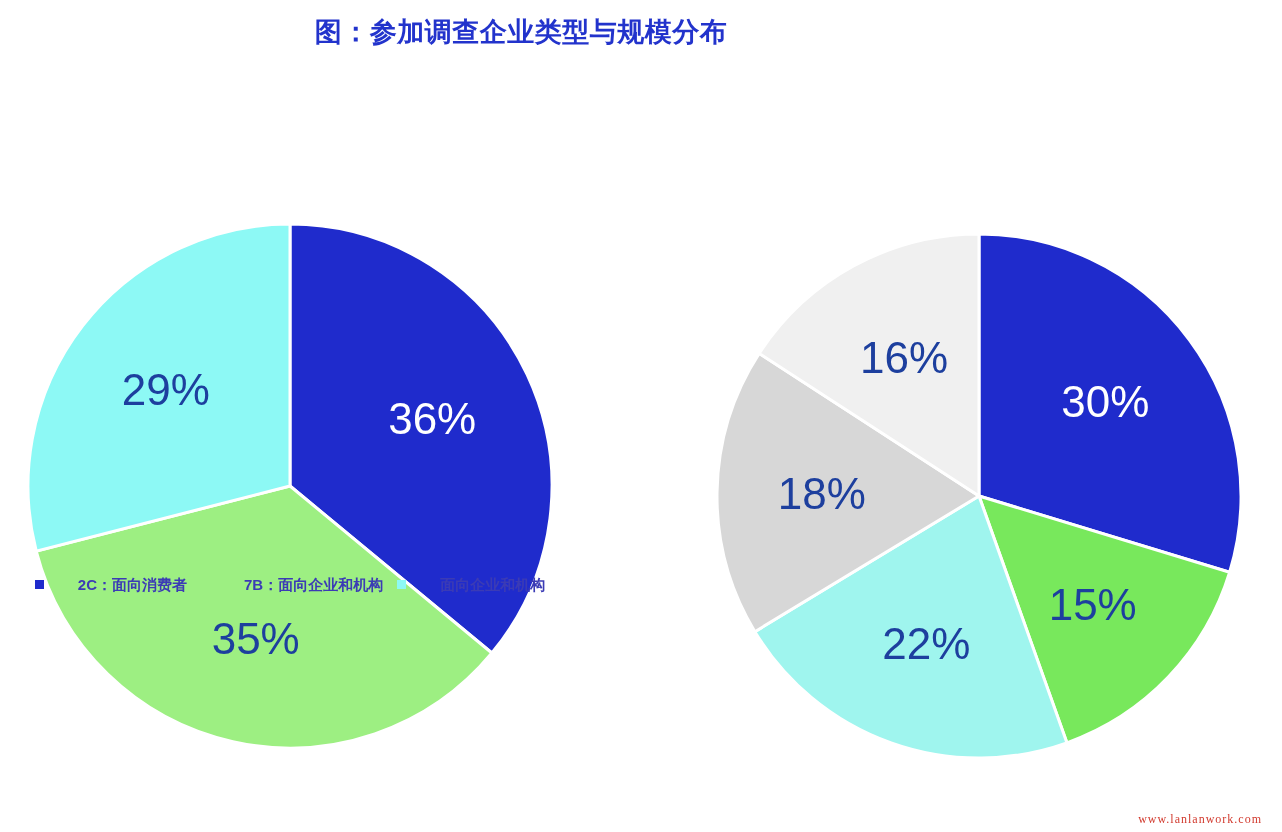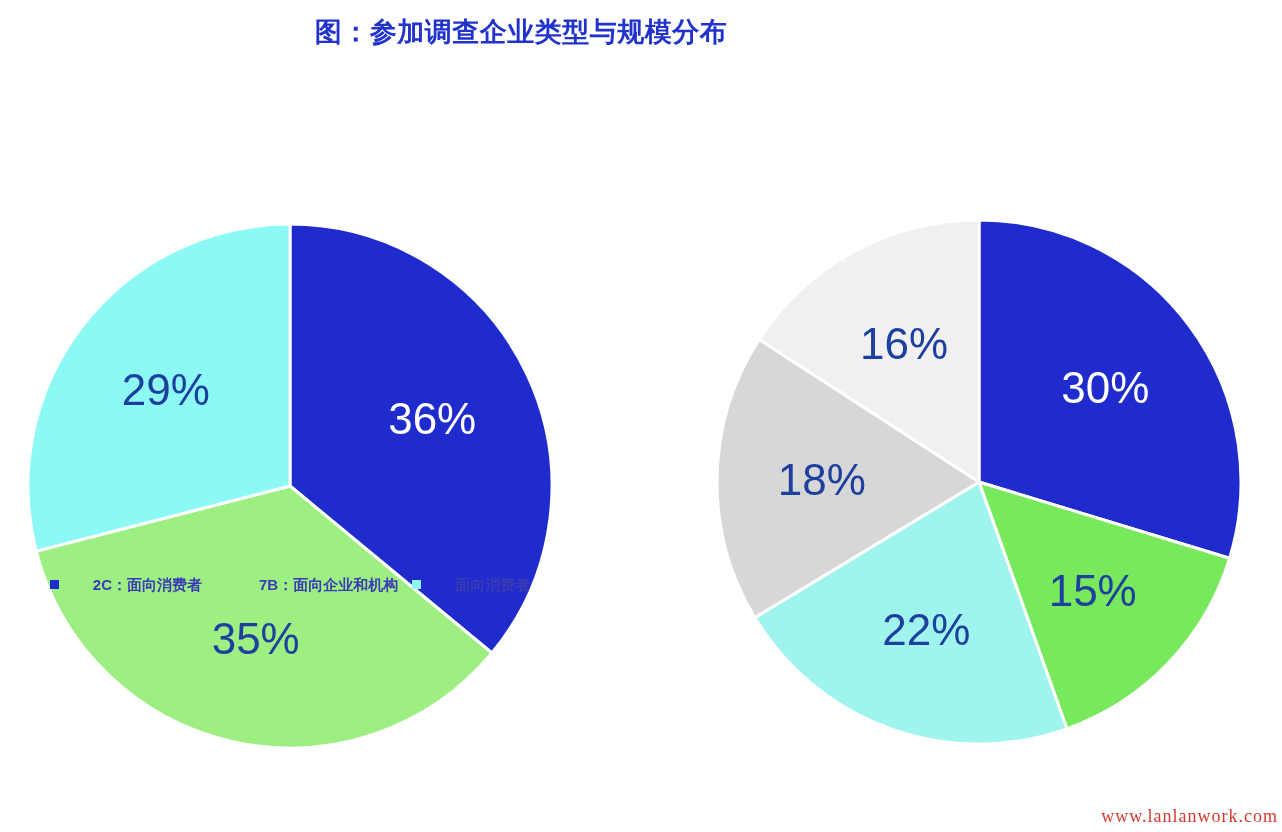--- a/index.html
+++ b/index.html
@@ -44,21 +44,21 @@
     position: absolute;
   }
   #pie-left-wrap {
     left: 26px;
     top: 222px;
     width: 528px;
     height: 528px;
   }
   #pie-right-wrap {
     left: 85px;
-    top: 218px;
+    top: 232px;
     width: 528px;
     height: 528px;
   }
   .pie-svg { display: block; width: 100%; height: 100%; }
 
   .slice-label {
     font-family: "Liberation Sans", "DejaVu Sans", sans-serif;
     font-size: 44px;
     font-weight: normal;
   }
@@ -99,24 +99,24 @@
     flex: 0 0 auto;
     display: inline-block;
   }
   .legend-text {
     line-height: 1;
   }
 
   
   #watermark {
     position: absolute;
-    right: 4px;
+    right: 20px;
     bottom: 5px;
     font-family: "Liberation Serif", "DejaVu Serif", serif;
-    font-size: 18px;
+    font-size: 12px;
     color: #d23a2e;
     letter-spacing: 1px;
     white-space: nowrap;
   }
 </style>
 </head>
 <body>
 
 <div id="chart-title">图：参加调查企业类型与规模分布</div>
 
@@ -137,21 +137,21 @@
       <div class="legend-item">
         <span class="legend-swatch" style="background: rgb(31, 43, 204);"></span>
         <span class="legend-text">2C：面向消费者</span>
       </div>
       <div class="legend-item">
         <span class="legend-swatch" style="background: rgb(157, 239, 130);"></span>
         <span class="legend-text">7B：面向企业和机构</span>
       </div>
       <div class="legend-item">
         <span class="legend-swatch" style="background: rgb(141, 249, 245);"></span>
-        <span class="legend-text">面向消费者</span>
+        <span class="legend-text">面向企业和机构</span>
       </div>
     </div>
 </div>
 
 <div class="pie-panel" id="panel-right">
 
   <div class="pie-wrap" id="pie-right-wrap">
     <svg class="pie-svg" viewBox="0 0 528 528" id="pie-right-svg">
         <path d="M 264 264 L 264.00 2.00 A 262 262 0 0 1 514.64 340.30 Z" fill="#1F2BCC" stroke="#ffffff" stroke-width="3"></path>
         <path d="M 264 264 L 514.64 340.30 A 262 262 0 0 1 351.91 510.81 Z" fill="#78E85C" stroke="#ffffff" stroke-width="3"></path>

